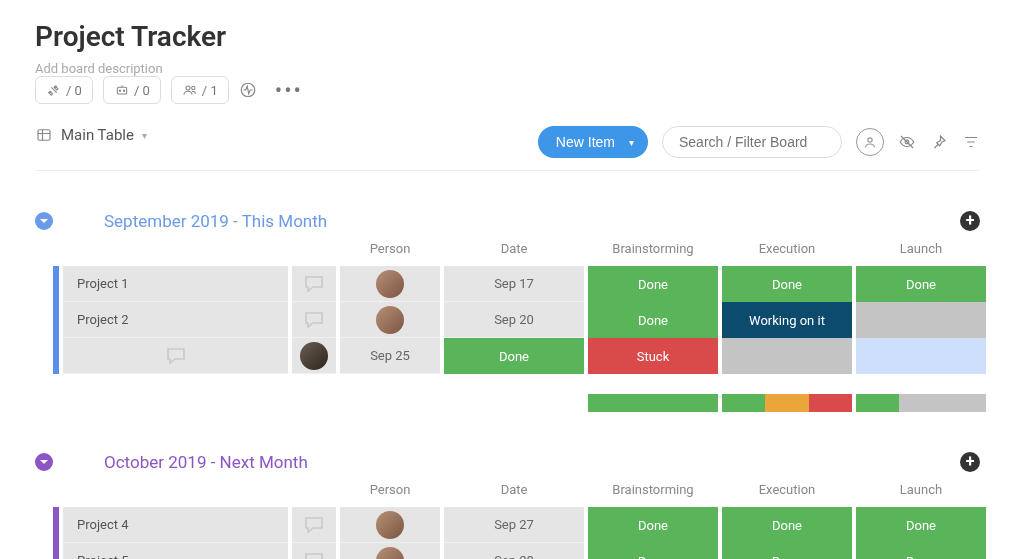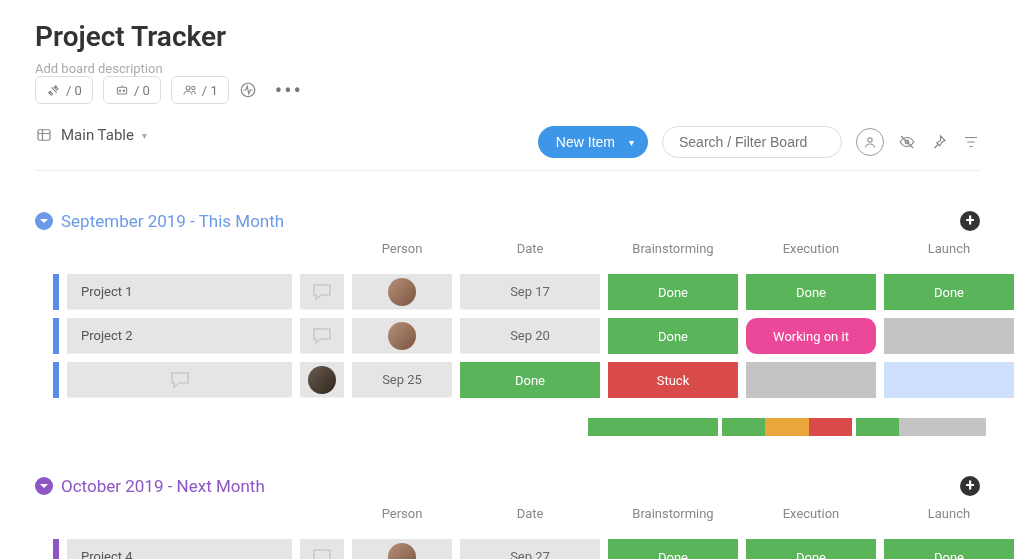--- a/index.html
+++ b/index.html
@@ -41,42 +41,41 @@
   .search {
     border: 1px solid #ddd; border-radius: 20px; padding: 7px 16px;
     font-size: 14px; color: #888; width: 180px; outline: none;
   }
   .tb-icon { cursor: pointer; display:flex; align-items:center; }
   .profile-circle { width: 28px; height: 28px; border: 1.5px solid #999; border-radius: 50%; display:flex; align-items:center; justify-content:center;}
   .profile-circle svg{width:16px;height:16px;fill:none;stroke:#999;stroke-width:1.8;}
 
   
   .group { margin-top: 40px; position: relative; }
-  .ghead { display: flex; align-items: center; }
+  .ghead { display: flex; align-items: center; gap: 43px; }
   .collapse-caret {
     width: 18px; height: 18px; border-radius: 50%;
     display: flex; align-items: center; justify-content: center;
     margin-right: 8px; cursor: pointer; flex: none;
   }
   .collapse-caret svg { width: 10px; height: 10px; fill: #fff; }
   .gtitle { font-size: 17px; font-weight: 400; cursor: pointer; }
   .plus-circle {
     position: absolute; right: 0; top: 0;
     width: 20px; height: 20px; border-radius: 50%;
     background: #333; color: #fff; display: flex;
     align-items: center; justify-content: center;
     font-size: 16px; font-weight: 700; cursor: pointer; line-height: 1;
   }
   .grid {
     display: grid;
     grid-template-columns: 6px 225px 44px 100px 140px 130px 130px 130px;
     column-gap: 4px;
     margin-top: 6px;
     margin-left: 18px;
-    gap: 8px;
   }
   .colhead { font-size: 13px; color: #888; text-align: center; padding: 4px 0 10px 0; }
   .cell {
     height: 36px; display: flex; align-items: center; justify-content: center;
     font-size: 13px; color: #666; background: #e5e5e5;
     border-bottom: 1px solid #f0f0f0;
   }
   .cell.first { justify-content: flex-start; padding-left: 14px; color:#555; }
   .chat { width:24px; height:24px; stroke:#c9c9c9; fill:none; stroke-width:1.6; cursor:pointer;}
   .avatar { width: 28px; height: 28px; border-radius: 50%; background: linear-gradient(135deg,#b89078,#7a5540); flex:none; }
@@ -214,21 +213,21 @@
           <div class="cell">
             <svg class="chat" viewBox="0 0 24 24">
               <path d="M4 5h16v10H11l-5 4v-4H4z"></path>
             </svg>
           </div>
           <div class="cell">
             <div class="avatar"></div>
           </div>
           <div class="cell">Sep 20</div>
           <div class="status" style="background: rgb(90, 181, 90);">Done</div>
-          <div class="status" style="background: #ec4899; border-radius: 11px;">Working on it</div>
+          <div class="status" style="background: #0c4a6e;">Working on it</div>
           <div class="status" style="background: rgb(196, 196, 196);"></div>
           <div class="accent" style="background: rgb(90, 142, 232);"></div>
           <div class="cell">
             <svg class="chat" viewBox="0 0 24 24">
               <path d="M4 5h16v10H11l-5 4v-4H4z"></path>
             </svg>
           </div>
           <div class="cell">
             <div class="avatar b"></div>
           </div>

